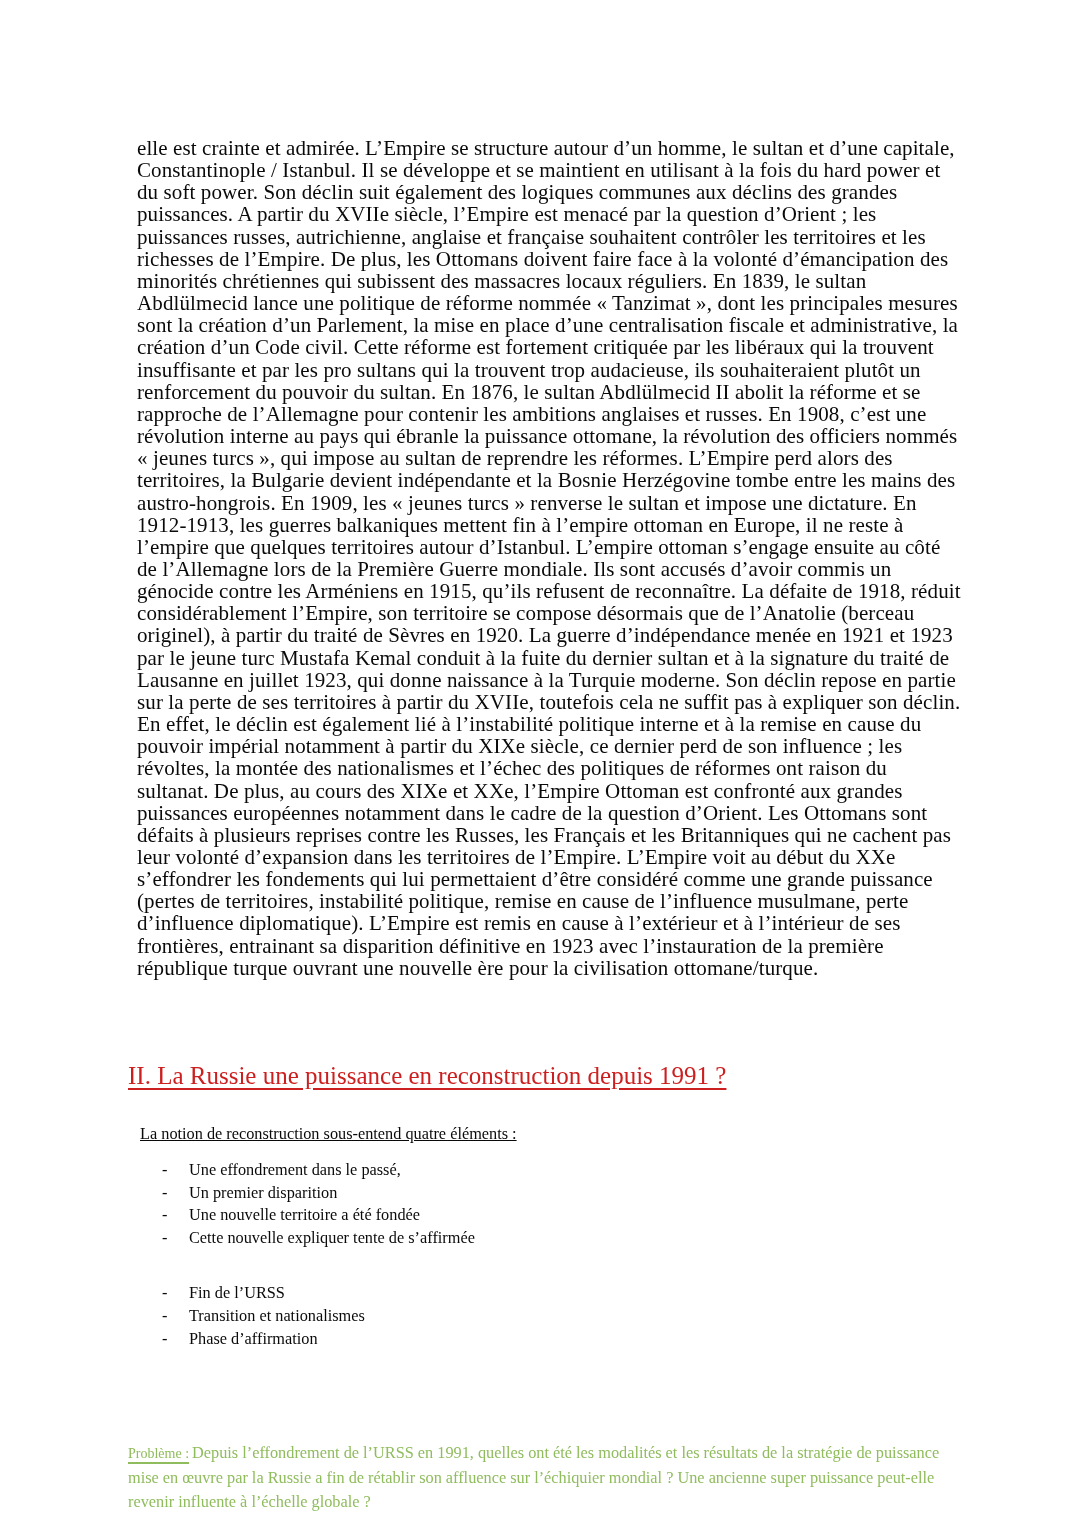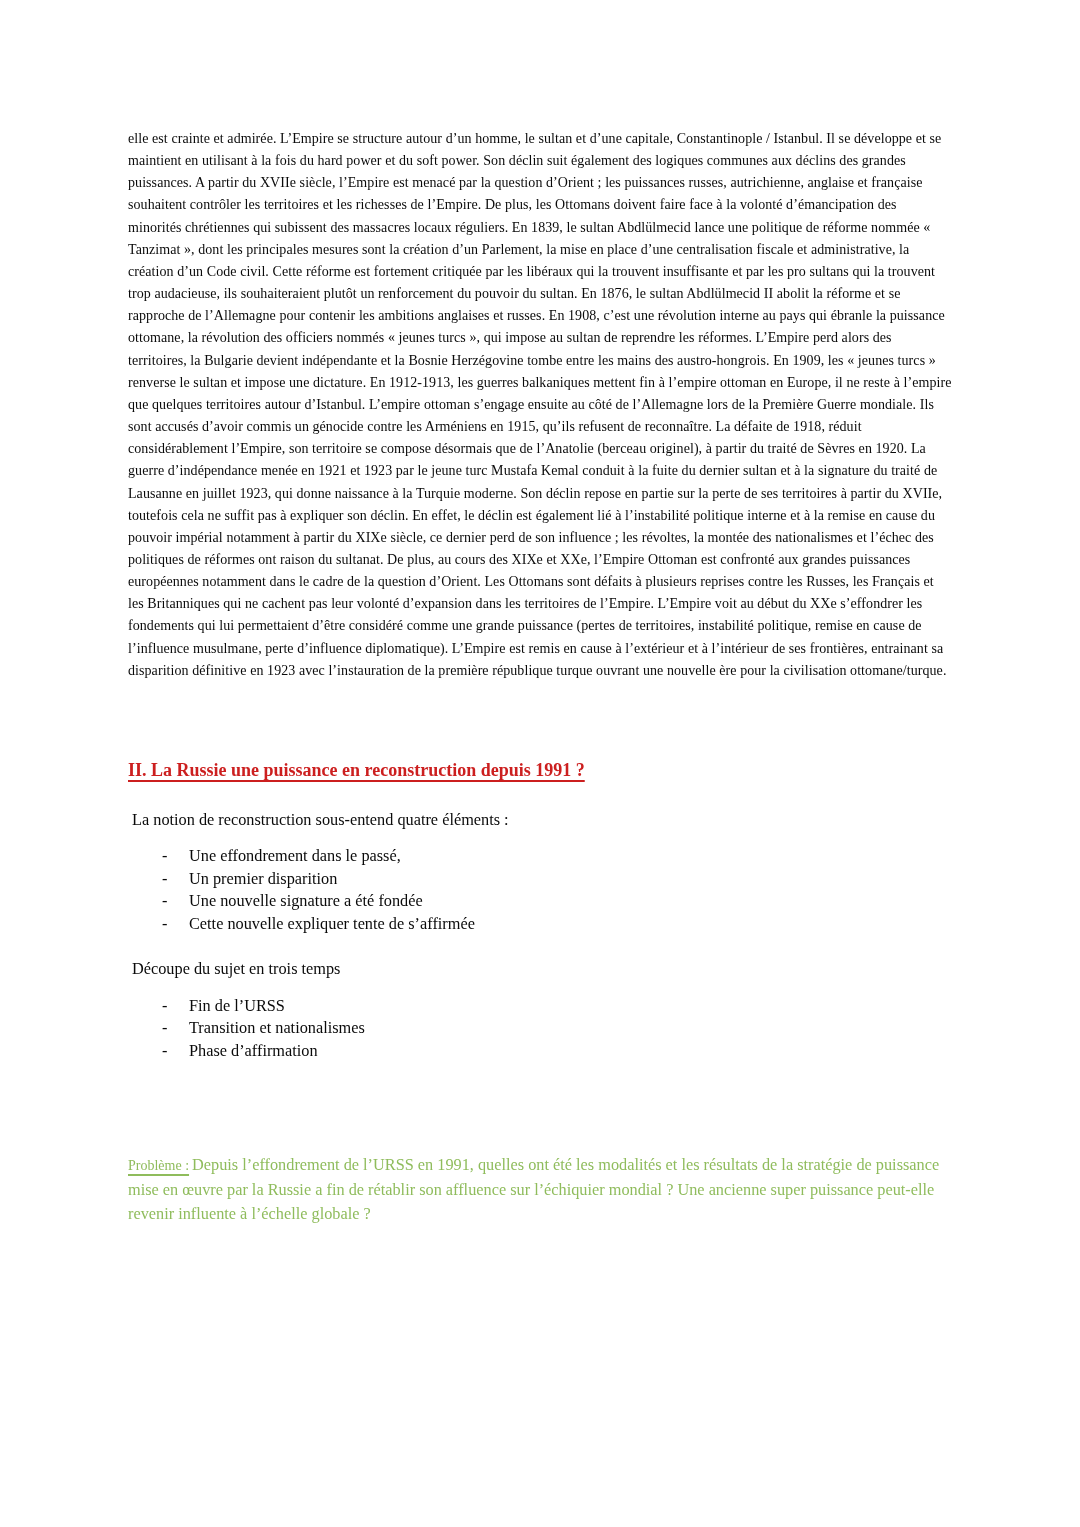--- a/index.html
+++ b/index.html
@@ -16,47 +16,48 @@
   }
   .page {
     position: relative;
     width: 1080px;
     height: 1527px;
     background: #ffffff;
     box-sizing: border-box;
     padding: 128px 128px 0 128px;
   }
   .body-text {
-    font-size: 14px;
+    font-size: 21px;
     line-height: 22.15px;
     text-align: left;
     color: #0a0a0a;
     width: 824px;
-    margin: 0;
+    margin: 9px;
     letter-spacing: 0.005em;
   }
   .section-heading {
-    font-size: 18px;
+    font-size: 25px;
     line-height: 26px;
     color: #CC1F1F;
     text-decoration: underline;
     text-decoration-thickness: 1.6px;
     text-underline-offset: 4px;
     margin: 0;
     width: 824px;
-    font-weight: bold;
+    font-weight: normal;
   }
   .gap-before-heading { height: 75px; }
   .gap-after-heading  { height: 22px; }
   .lead-in {
     font-size: 16.3px;
     line-height: 22.15px;
     color: #0a0a0a;
-    margin: 4px;
+    margin: 12px;
     width: 824px;
+    text-decoration: underline;
   }
   .dash-list {
     list-style: none;
     margin: 14px 0 0 0;
     padding: 0;
     width: 824px;
   }
   .dash-list li {
     display: flex;
     font-size: 16.3px;
@@ -106,31 +107,30 @@
     <li>
       <span class="dash">-</span>
       <span class="li-text">Une effondrement dans le passé,</span>
     </li>
     <li>
       <span class="dash">-</span>
       <span class="li-text">Un premier disparition</span>
     </li>
     <li>
       <span class="dash">-</span>
-      <span class="li-text">Une nouvelle signature a été fondée</span>
+      <span class="li-text">Une nouvelle territoire a été fondée</span>
     </li>
     <li>
       <span class="dash">-</span>
       <span class="li-text">Cette nouvelle expliquer tente de s’affirmée</span>
     </li>
   </ul>
 
   <div class="gap-between-lists"></div>
 
-  <p class="lead-in">Découpe du sujet en trois temps</p>
 
   <ul class="dash-list">
     <li>
       <span class="dash">-</span>
       <span class="li-text">Fin de l’URSS</span>
     </li>
     <li>
       <span class="dash">-</span>
       <span class="li-text">Transition et nationalismes</span>
     </li>

